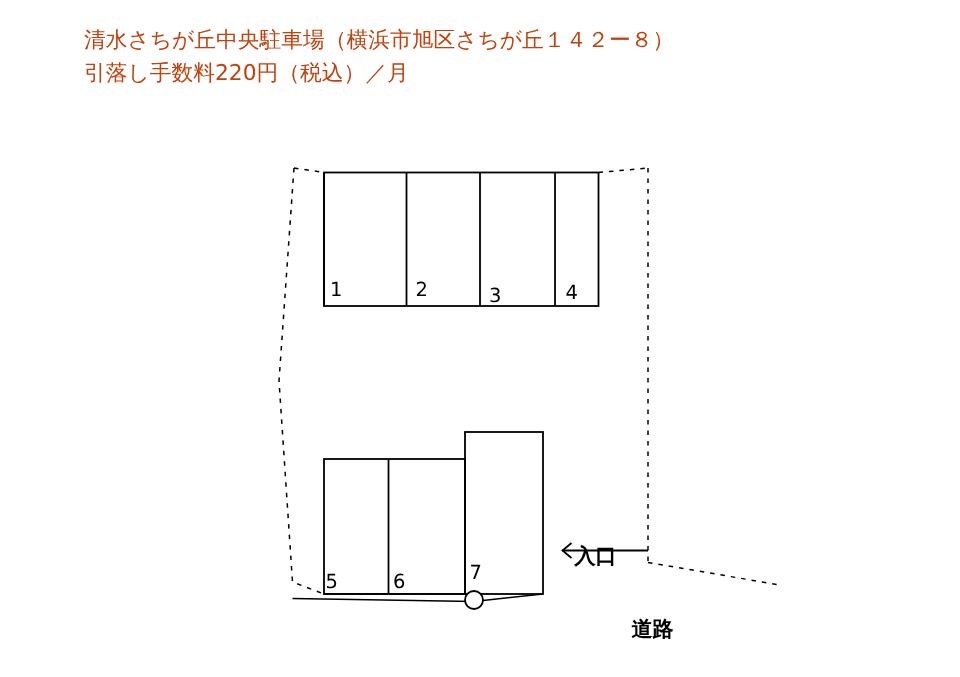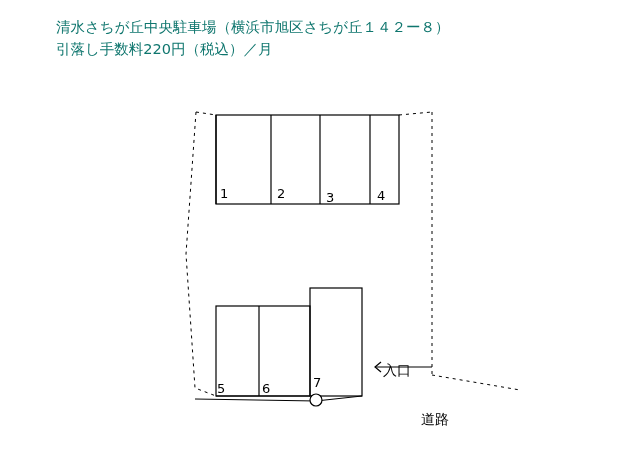--- a/index.html
+++ b/index.html
@@ -19,21 +19,21 @@
   }
   .text-block {
     position: absolute;
     left: 56px;
     top: 16px;
     width: 560px;
   }
   .text-line {
     font-size: 14.5px;
     line-height: 22px;
-    color: #0f766e;
+    color: #c2410c;
     white-space: nowrap;
     letter-spacing: 0px;
   }
   #diagram {
     position: absolute;
     left: 0;
     top: 0;
     width: 640px;
     height: 451px;
   }
@@ -41,20 +41,21 @@
     position: absolute;
     font-size: 13px;
     color: #000000;
     font-family: "DejaVu Sans", "Liberation Sans", sans-serif;
   }
   .map-text {
     position: absolute;
     font-size: 14px;
     color: #000000;
     white-space: nowrap;
+    font-weight: bold;
   }
 </style>
 </head>
 <body>
 
 <div id="page">
 
   <div class="text-block">
     <div class="text-line">清水さちが丘中央駐車場（横浜市旭区さちが丘１４２ー８）</div>
     <div class="text-line">引落し手数料220円（税込）／月</div>

